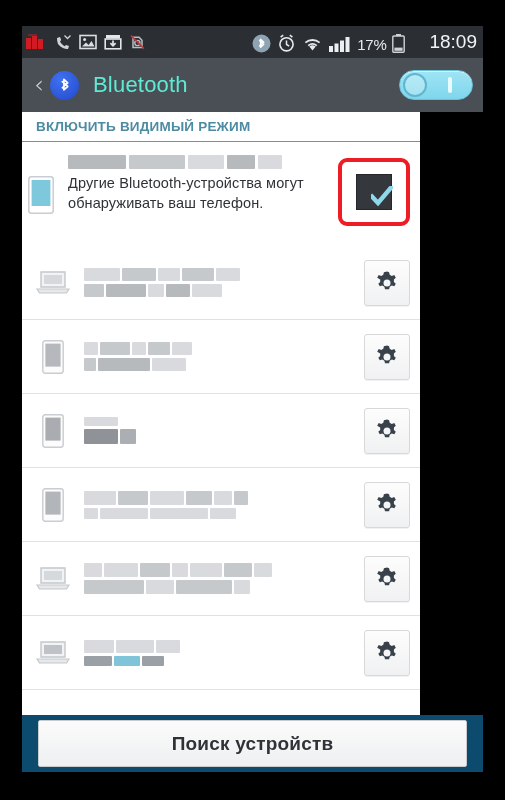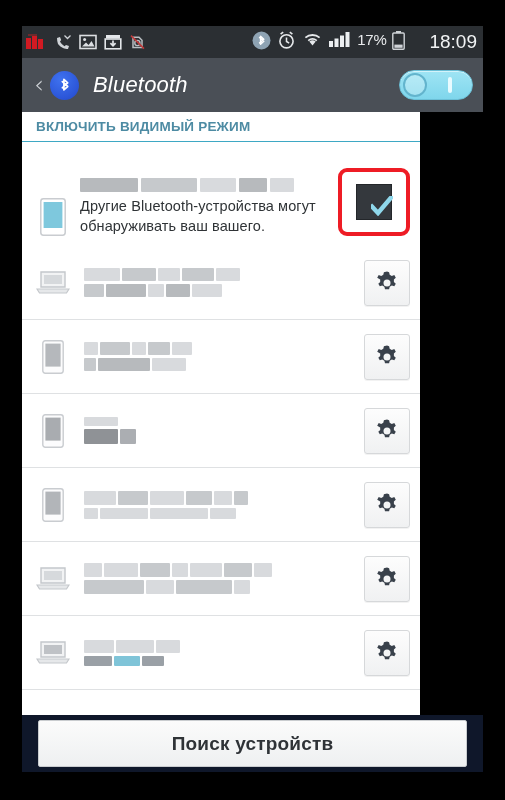--- a/index.html
+++ b/index.html
@@ -13,21 +13,21 @@
     position:relative;width:505px;height:800px;background:#000;overflow:hidden;
   }
   
   .statusbar{
     position:absolute;left:22px;top:26px;width:461px;height:32px;
     background:#2b2f33;display:flex;align-items:center;
     box-sizing:border-box;padding:0 6px 0 4px;
   }
   .sb-left{display:flex;align-items:center;gap:7px;flex:0 0 auto;}
   .sb-spacer{flex:1 1 auto;}
-  .sb-right{display:flex;align-items:flex-start;gap:6px;flex:0 0 auto;}
+  .sb-right{display:flex;align-items:flex-end;gap:6px;flex:0 0 auto;}
   .sb-ico{display:block;}
   .sb-pct{color:#e8eaec;font-size:15px;letter-spacing:-0.3px;}
   .sb-clock{color:#f2f4f5;font-size:19px;letter-spacing:0px;margin-left:18px;}
 
   
   .titlebar{
     position:absolute;left:22px;top:58px;width:461px;height:54px;
     background:#4a4f56;display:flex;align-items:center;padding:0 10px 0 8px;
     box-sizing:border-box;
   }
@@ -35,21 +35,21 @@
     width:18px;height:26px;display:flex;align-items:center;justify-content:center;
     color:#cfd3d7;font-size:24px;line-height:1;font-weight:300;margin-right:2px;
     font-family:"DejaVu Sans",sans-serif;
   }
   .bt-logo{
     width:29px;height:29px;border-radius:50%;
     background:radial-gradient(circle at 38% 30%, #3f72ef 0%, #2b55d8 70%, #2246bb 100%);
     display:flex;align-items:center;justify-content:center;flex:0 0 auto;
   }
   .title-text{
-    color:#ffffff;font-size:22px;margin-left:14px;letter-spacing:.2px;flex:1 1 auto;font-style:italic;
+    color:#5eead4;font-size:22px;margin-left:14px;letter-spacing:.2px;flex:1 1 auto;
   }
   .toggle{
     width:74px;height:30px;border-radius:15px;
     background:linear-gradient(#9fe4f4,#7fd6ec);
     border:1px solid #6bbfd6;box-sizing:border-box;
     display:flex;align-items:center;position:relative;flex:0 0 auto;
     box-shadow:inset 0 1px 0 rgba(255,255,255,.55);
   }
   .toggle .knob{
     position:absolute;left:3px;width:24px;height:24px;border-radius:50%;
@@ -67,21 +67,21 @@
     background:#ffffff;overflow:hidden;
   }
   .sec-head{
     height:30px;display:flex;align-items:center;padding-left:14px;
     color:#4d8ba3;font-size:13.5px;font-weight:bold;letter-spacing:.2px;
     border-bottom:1px solid #3ea8c4;box-sizing:border-box;background:#fff;
   }
 
   
   .vis-row{
-    display:flex;align-items:flex-end;padding:12px 10px 10px 12px;
+    display:flex;align-items:flex-start;padding:12px 10px 10px 0;
     box-sizing:border-box;background:#fff;position:relative;min-height:104px;
   }
   .vis-icon{width:38px;flex:0 0 38px;display:flex;justify-content:center;padding-top:22px;}
   .vis-body{flex:1 1 auto;padding-left:8px;padding-right:4px;}
   .redact{background:#c6c9cc;border-radius:1px;display:inline-block;}
   .redact.lt{background:#d8dadd;}
   .redact.dk{background:#b7babd;}
   .name-blur{display:flex;gap:3px;align-items:center;height:15px;margin-bottom:4px;}
   .vis-desc{
     color:#2f3336;font-size:14.5px;line-height:20px;letter-spacing:.1px;
@@ -111,21 +111,21 @@
     flex:0 0 auto;width:46px;height:46px;border-radius:3px;
     background:linear-gradient(#fdfdfd,#f0f1f2);
     border:1px solid #d6d8da;box-sizing:border-box;
     display:flex;align-items:center;justify-content:center;
     box-shadow:0 1px 0 rgba(0,0,0,.05);
   }
 
   
   .bottombar{
     position:absolute;left:22px;top:715px;width:461px;height:57px;
-    background:#0f172a;box-sizing:border-box;padding:5px 16px;
+    background:#0c4a6e;box-sizing:border-box;padding:5px 16px;
   }
   .search-btn{
     width:100%;height:100%;box-sizing:border-box;
     background:linear-gradient(#fbfbfb,#eef0f1);
     border:1px solid #c9cccf;border-radius:2px;
     display:flex;align-items:center;justify-content:center;
     color:#2f3337;font-size:19px;font-weight:bold;letter-spacing:.2px;
   }
 </style>
 </head>
@@ -230,21 +230,21 @@
       </div>
       <div class="vis-body">
         <div class="name-blur">
           <span class="redact dk" style="width:58px;height:14px"></span>
           <span class="redact" style="width:56px;height:14px"></span>
           <span class="redact lt" style="width:36px;height:14px"></span>
           <span class="redact dk" style="width:28px;height:14px"></span>
           <span class="redact lt" style="width:24px;height:14px"></span>
         </div>
         <div class="vis-desc">Другие Bluetooth-устройства могут</div>
-        <div class="vis-desc">обнаруживать ваш вашего.</div>
+        <div class="vis-desc">обнаруживать ваш телефон.</div>
       </div>
       <div class="chk-wrap">
         <div class="chk-ring"></div>
         <div class="chk-box">
           <svg class="chk-mark" width="22" height="20" viewBox="0 0 22 20">
             <path d="M1 10.5l6 6.5L20.5 1" stroke="#8fd8ec" stroke-width="4.4" fill="none" stroke-linecap="square"></path>
           </svg>
         </div>
       </div>
     </div>

